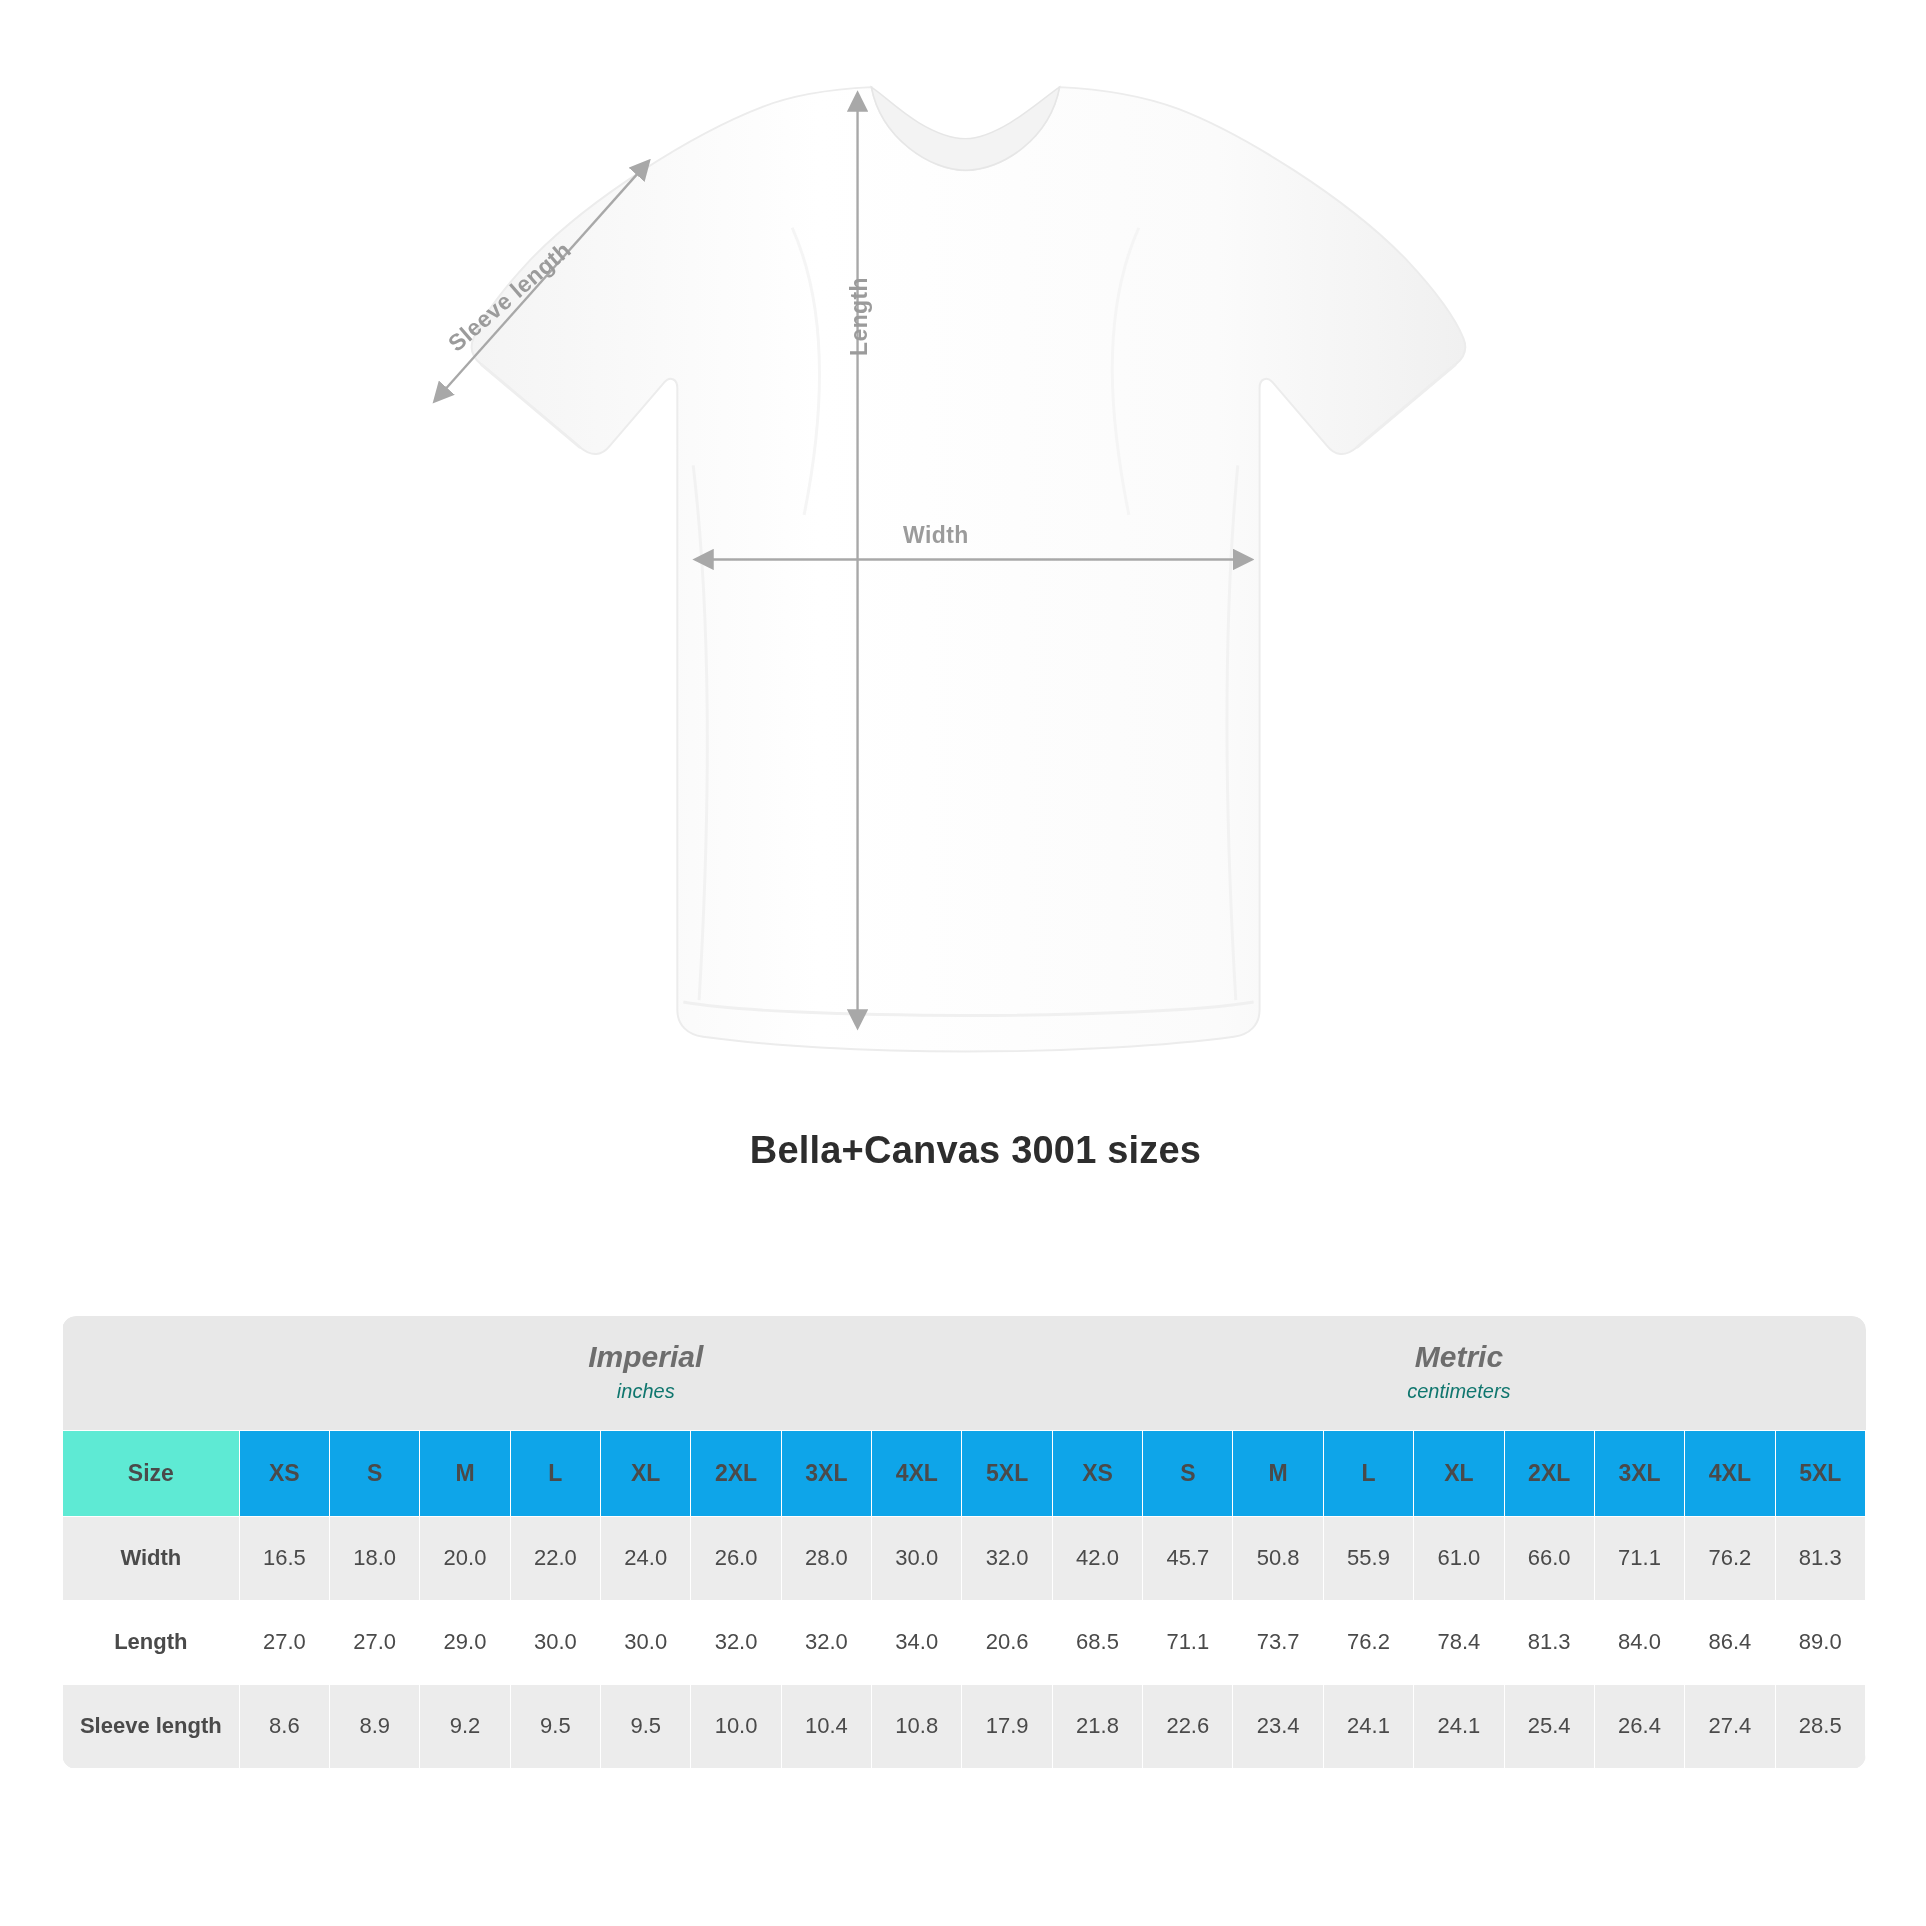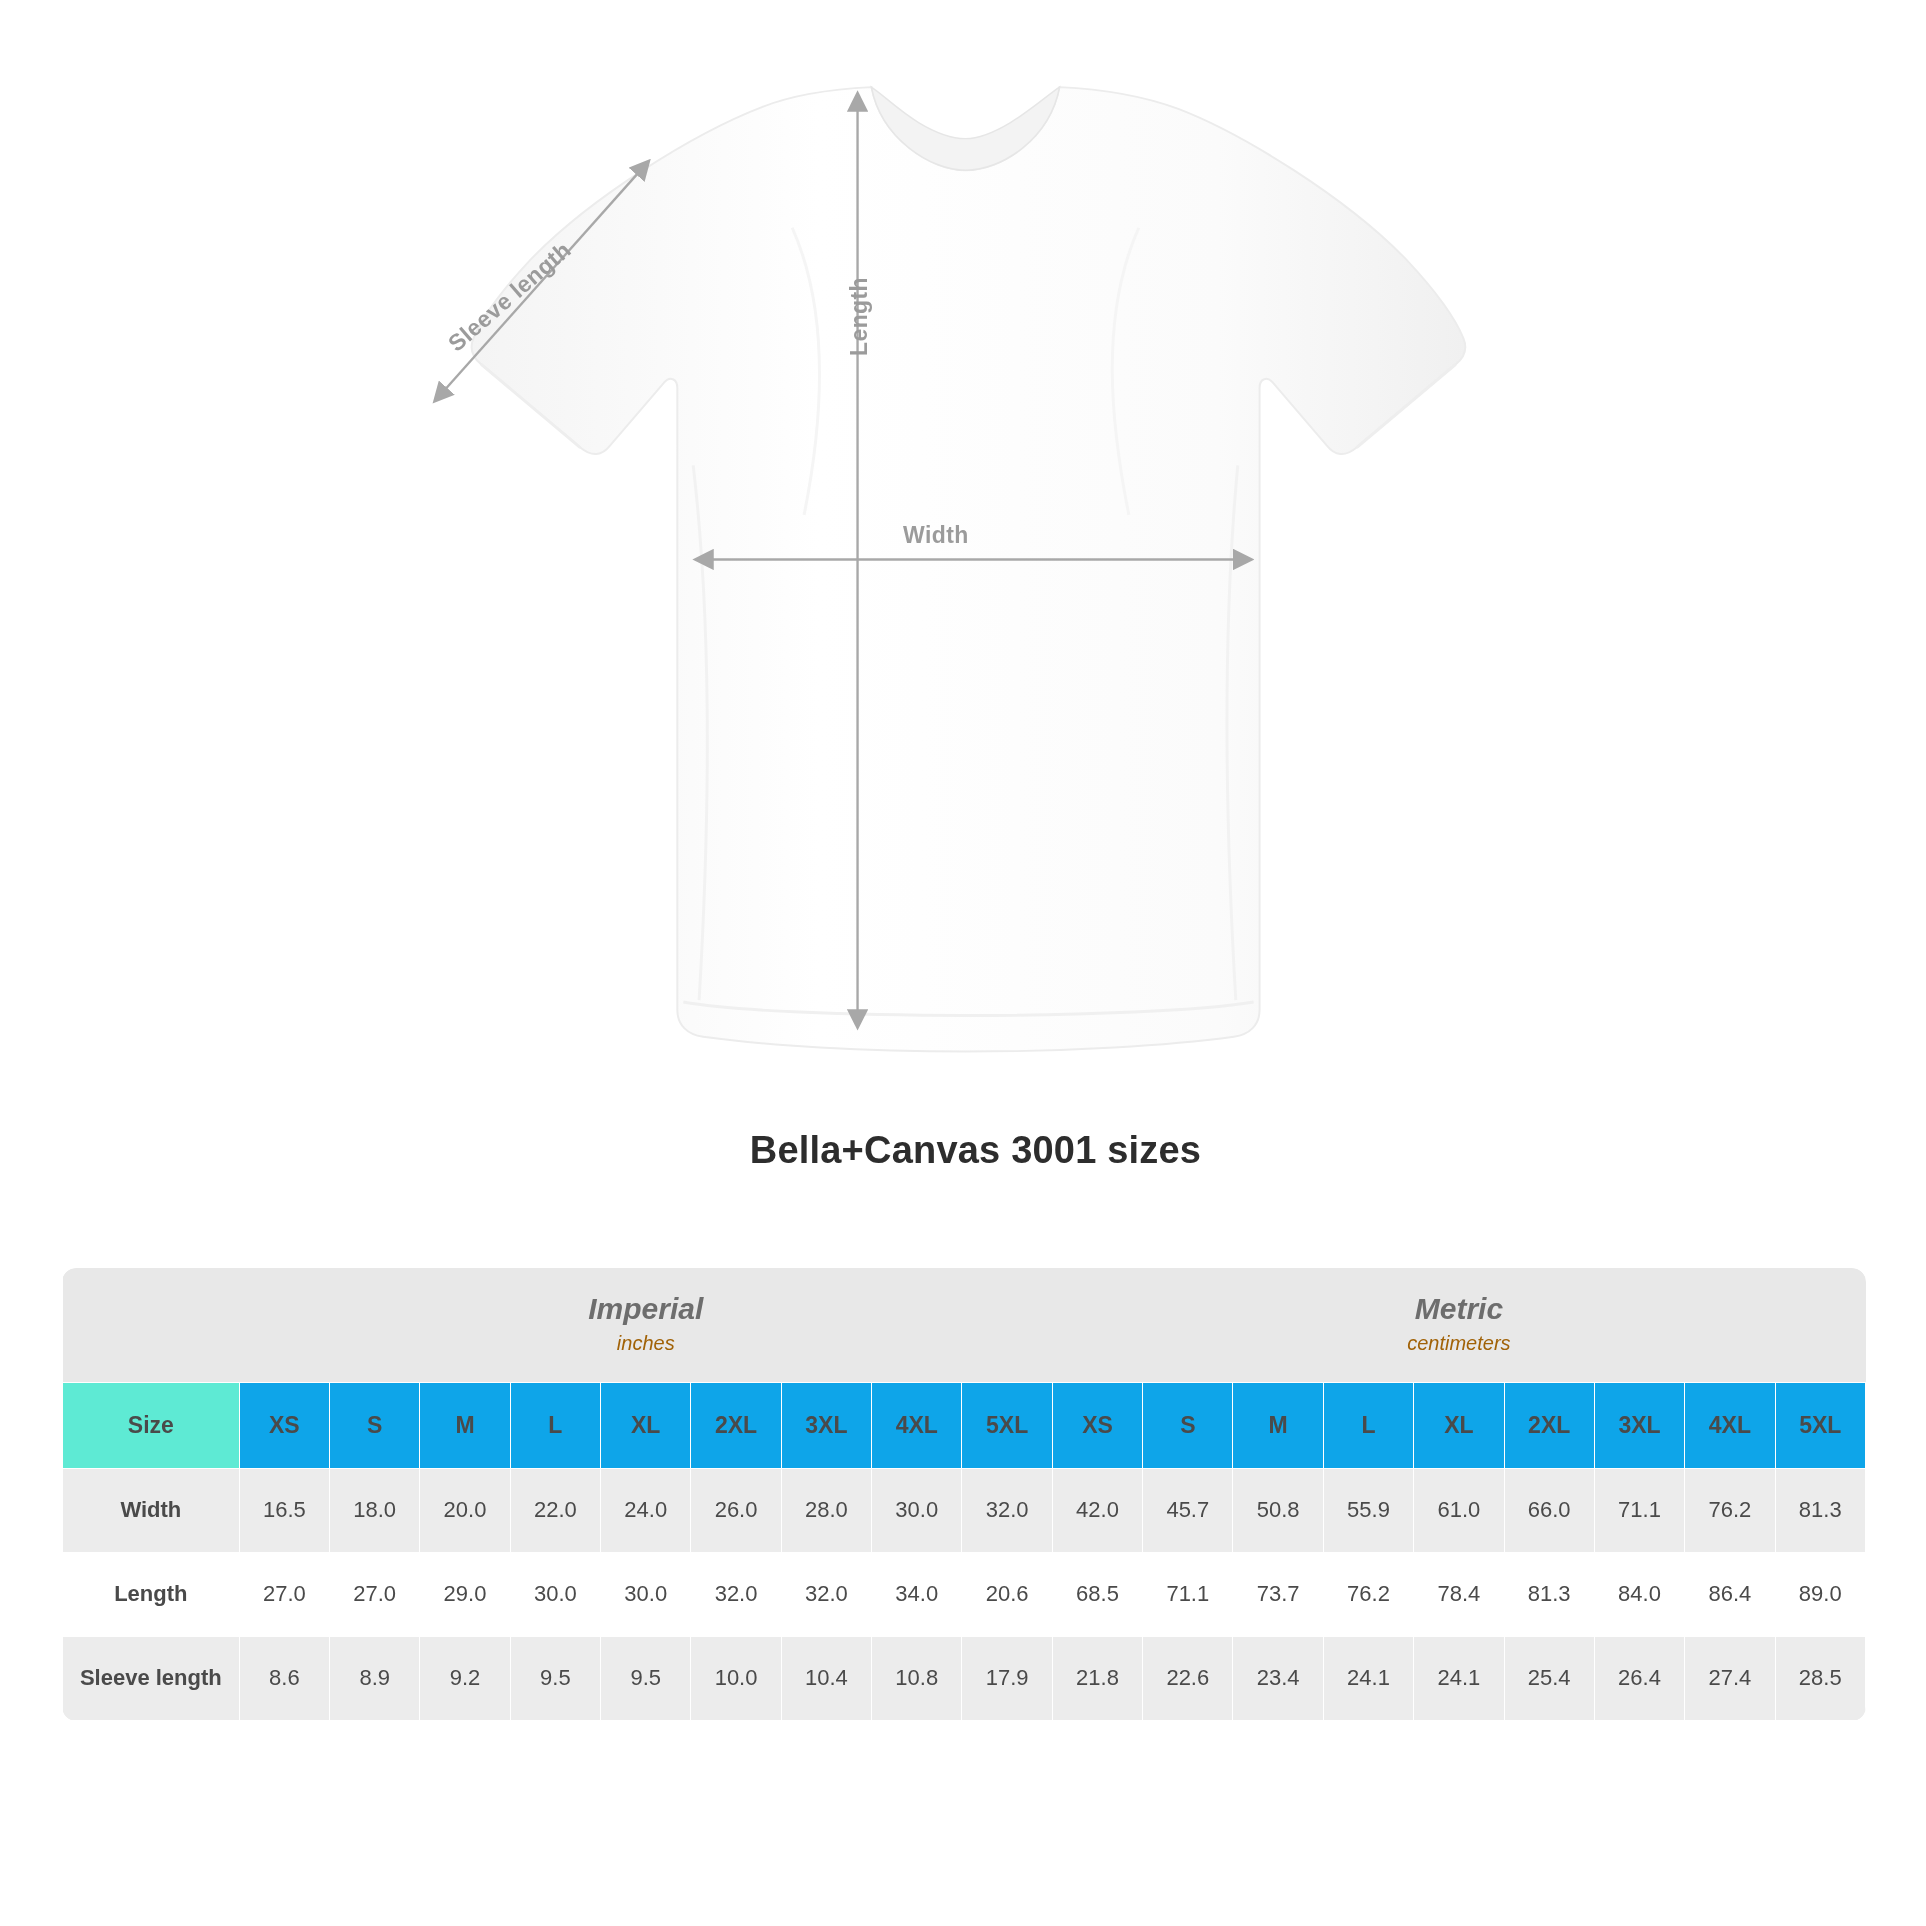--- a/index.html
+++ b/index.html
@@ -102,21 +102,21 @@
   .unit-name {
     font-size: 30px;
     font-weight: bold;
     font-style: italic;
     color: #6d6d6d;
     line-height: 1.25;
   }
   .unit-sub {
     font-size: 20px;
     font-style: italic;
-    color: #a16207;
+    color: #0f766e;
     line-height: 1.5;
   }
   table.size-table td, table.size-table th {
     border: 1px solid #ffffff;
     text-align: center;
     font-size: 22px;
     color: #4a4a4a;
   }
   tr.header-row td {
     background: #0ea5e9;
@@ -139,21 +139,21 @@
   tr.shade td {
     background: #ececec;
   }
   tr.plain td {
     background: #ffffff;
   }
   .col-label { width: 176px; }
   .col-cell { width: 90px; }
 
   
-  .table-wrap { border-radius: 14px; overflow: hidden; }
+  .table-wrap { border-radius: 14px; overflow: hidden; margin-top: 48px; }
 </style>
 </head>
 <body>
 
 <div class="page">
 
   <div class="illustration">
     <svg class="shirt-wrap" viewBox="0 0 1946 1120" xmlns="http://www.w3.org/2000/svg">
       <defs>
         <marker id="arrHead" markerWidth="9" markerHeight="9" refX="7" refY="4.5" orient="auto">

